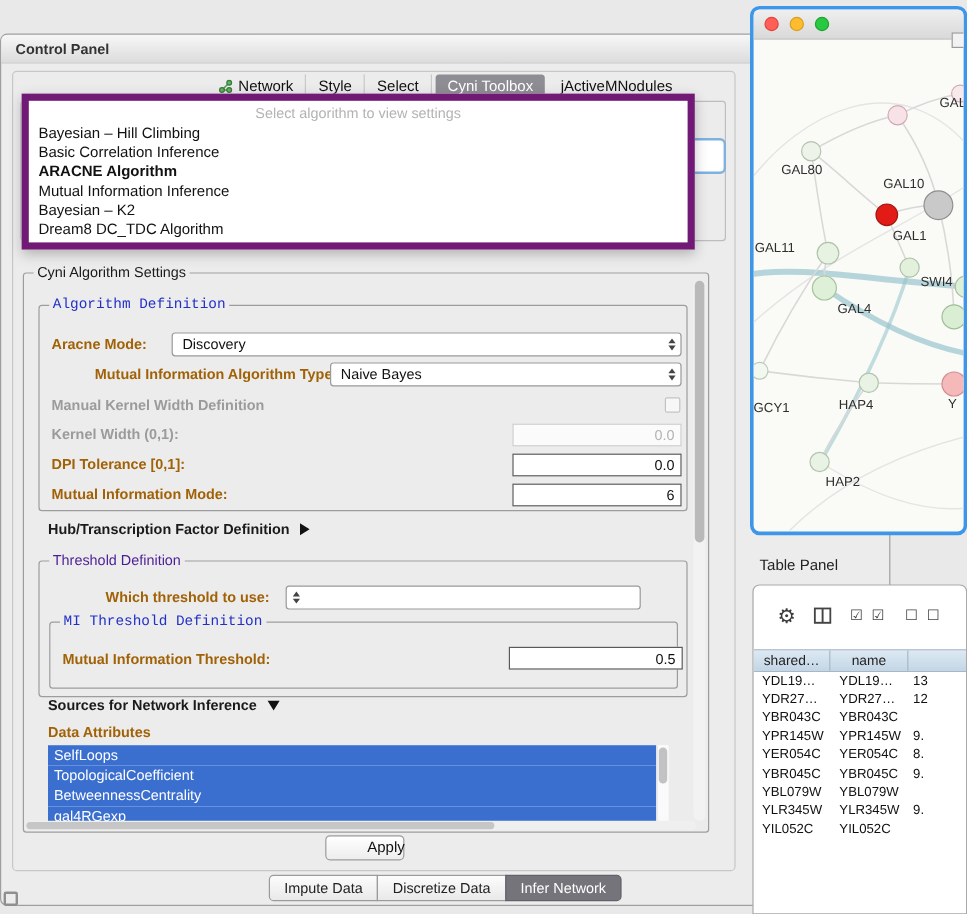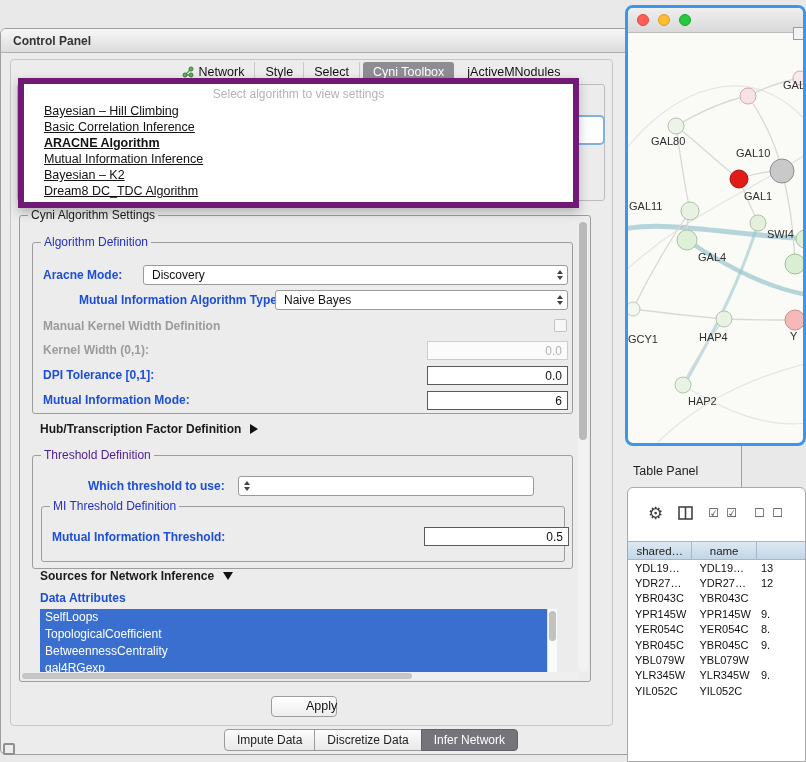--- a/index.html
+++ b/index.html
@@ -27,32 +27,32 @@
   .underlay { position:absolute; left:16px; top:55px; width:588px; height:117px;
               border:1px solid #bdbdbd; border-radius:3px; background:#ececec; z-index:1; }
   .combo-remnant { position:absolute; left:558px; top:86px; width:46px; height:30px;
                    border:2px solid #7fb1e0; border-radius:5px; background:#fff; z-index:2; }
 
   
   .algo-popup { position:absolute; left:17px; top:49px; width:561px; background:#fff;
                 border:6px solid #701a75; box-shadow:0 4px 10px rgba(0,0,0,.25);
                 padding:2px 0 3px 0; z-index:40; }
   .popup-placeholder { color:#b3b3b3; text-align:center; font-size:12px; height:17px; line-height:17px; }
-  .popup-item { font-size:12.5px; height:16px; line-height:16px; padding-left:20px; color:#111;text-decoration:underline; }
+  .popup-item { font-size:12.5px; height:16px; line-height:16px; padding-left:8px; color:#111; }
   .popup-item.selected { font-weight:bold; }
 
   
   .group { position:absolute; border:1px solid #9d9d9d; border-radius:3px; }
   .grouptitle { position:absolute; top:-8px; left:8px; background:#ececec; padding:0 3px;
                 font-size:12px; white-space:nowrap; }
   .t-black { color:#1a1a1a; }
-  .t-blue  { color:#2230c8; }
+  .t-blue  { color:#2230c8;font-family:Liberation Mono, monospace; }
   .t-green { color:#4c1d95; }
 
-  .lbl  { position:absolute; font-size:12px; font-weight:bold; color:#1d4ed8; white-space:nowrap; }
+  .lbl  { position:absolute; font-size:12px; font-weight:bold; color:#a16207; white-space:nowrap; }
   .lbl.dis { color:#9b9b9b; }
 
   .combo { position:absolute; background:#fff; border:1px solid #9a9a9a; border-radius:3px;
            display:flex; align-items:center; font-size:12px; color:#111; }
   .combo .val { flex:1; padding:0 8px; overflow:hidden; white-space:nowrap; }
   .combo .stepper { width:15px; height:100%; display:flex; flex-direction:column; gap:2px;
                     align-items:center; justify-content:center; }
   .tri-up   { width:0; height:0; border-left:3px solid transparent; border-right:3px solid transparent; border-bottom:4px solid #444; }
   .tri-down { width:0; height:0; border-left:3px solid transparent; border-right:3px solid transparent; border-top:4px solid #444; }
 
@@ -161,21 +161,21 @@
         <span>Cyni Toolbox</span>
       </div>
       <div class="cp-tab">
         <span>jActiveMNodules</span>
       </div>
     </nav>
 
     <div class="underlay"></div>
     <div class="combo-remnant"></div>
 
-    <div class="group" style="left:18px; top:186px; width:572px; height:467px;">
+    <div class="group" style="left:18px; top:198px; width:572px; height:467px;">
       <span class="grouptitle t-black">Cyni Algorithm Settings</span>
 
       <div class="group" style="left:12px; top:26px; width:541px; height:172px;">
         <span class="grouptitle t-blue">Algorithm Definition</span>
 
         <span class="lbl" style="left:10px; top:25px;">Aracne Mode:</span>
         <div class="combo" style="left:110px; top:22px; width:425px; height:20px;">
           <span class="val">Discovery</span>
           <span class="stepper">
               <i class="tri-up"></i>

